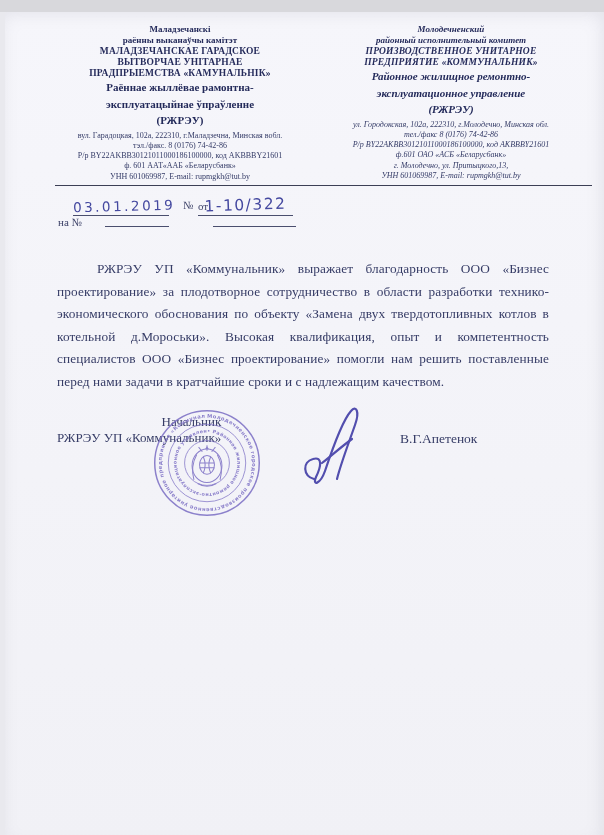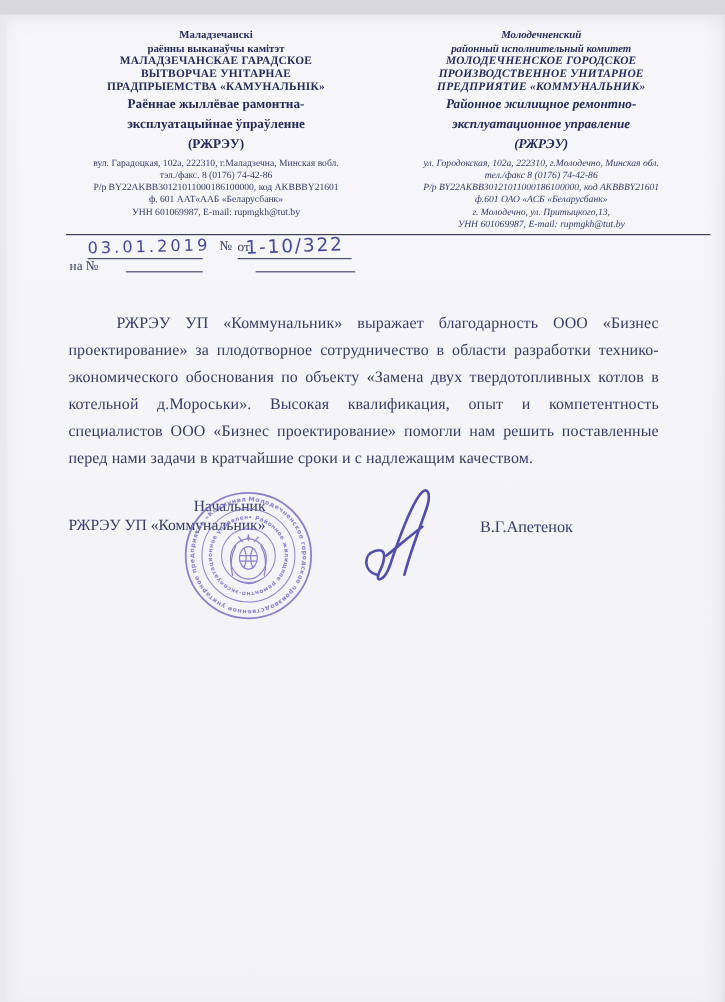--- a/index.html
+++ b/index.html
@@ -80,21 +80,20 @@
         <div>вул. Гарадоцкая, 102а, 222310, г.Маладзечна, Минская вобл.</div>
         <div>тэл./факс. 8 (0176) 74-42-86</div>
         <div>Р/р BY22AKBB30121011000186100000, код AKBBBY21601</div>
         <div>ф. 601 ААТ«ААБ «Беларусбанк»</div>
         <div>УНН 601069987,  E-mail: rupmgkh@tut.by</div>
       </div>
     </div>
     <div class="lh-col right">
       <div class="t1">Молодечненский</div>
       <div class="t1">районный исполнительный комитет</div>
-      <div class="t2">МОЛОДЕЧНЕНСКОЕ ГОРОДСКОЕ</div>
       <div class="t2">ПРОИЗВОДСТВЕННОЕ УНИТАРНОЕ</div>
       <div class="t2">ПРЕДПРИЯТИЕ «КОММУНАЛЬНИК»</div>
       <div class="t3">Районное жилищное ремонтно-</div>
       <div class="t3">эксплуатационное управление</div>
       <div class="t3">(РЖРЭУ)</div>
       <div class="addr">
         <div>ул. Городокская, 102а, 222310, г.Молодечно, Минская обл.</div>
         <div>тел./факс 8 (0176) 74-42-86</div>
         <div>Р/р BY22AKBB30121011000186100000, код AKBBBY21601</div>
         <div>ф.601 ОАО «АСБ «Беларусбанк»</div>

